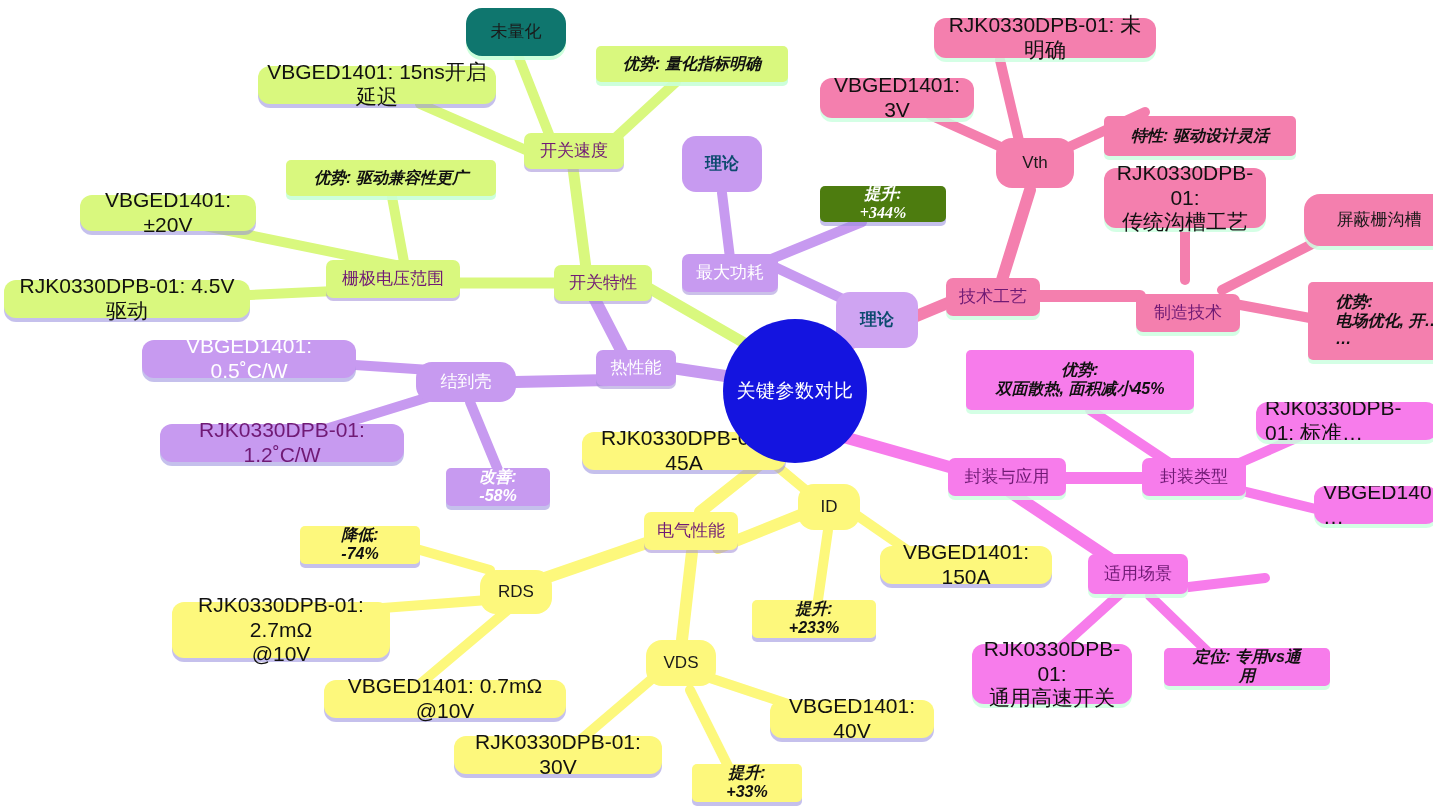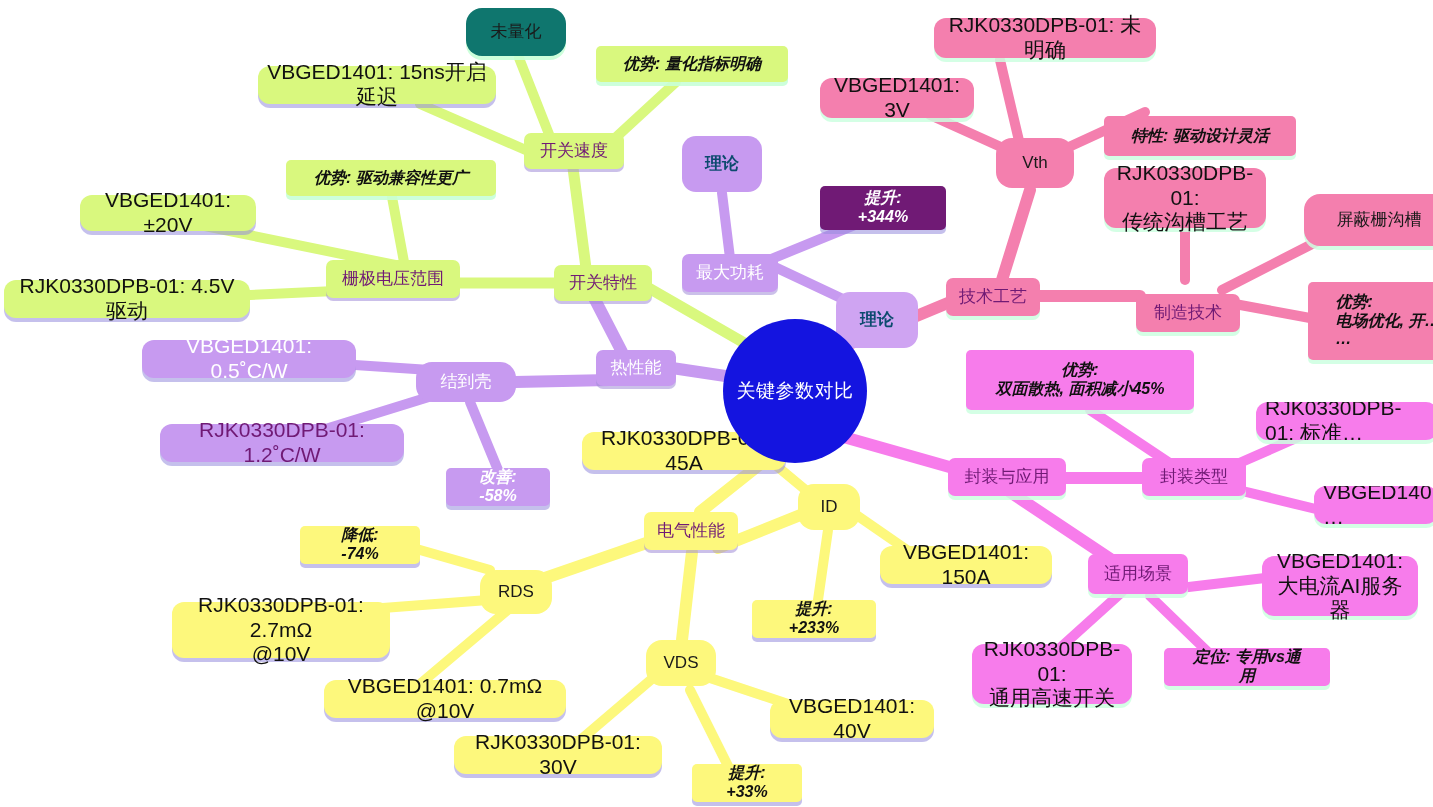--- a/index.html
+++ b/index.html
@@ -205,21 +205,21 @@
   </div>
 
   <div class="node n-theory" style="left:682px;top:136px;width:80px;height:56px;background:#c79af0;">
     <span>理论</span>
   </div>
 
   <div class="node n-theory" style="left:836px;top:292px;width:82px;height:56px;background:#cfa4f2;">
     <span>理论</span>
   </div>
 
-  <div class="node n-note" style="left:820px;top:186px;width:126px;height:44px;background:#701a75;color:#ffffff;">
+  <div class="node n-note" style="left:820px;top:186px;width:126px;height:36px;background:#4d7c0f;color:#ffffff;font-family:Liberation Serif, serif;">
     <span>提升: +344%</span>
   </div>
 
   <div class="node n-sub" style="left:416px;top:362px;width:100px;height:40px;background:#c79af0;color:#ffffff;">
     <span>结到壳</span>
   </div>
 
   <div class="node n-leaf" style="left:142px;top:340px;width:214px;height:38px;background:#c79af0;color:#ffffff;">
     <span>VBGED1401: 0.5˚C/W</span>
   </div>
@@ -289,24 +289,20 @@
 
   <div class="node n-note sh-pink" style="left:966px;top:350px;width:228px;height:60px;background:#f77ceb;">
     <span>优势:
 双面散热, 面积减小45%</span>
   </div>
 
   <div class="node n-main sh-pink" style="left:1088px;top:554px;width:100px;height:40px;background:#f77ceb;">
     <span>适用场景</span>
   </div>
 
-  <div class="node n-leaf sh-pink" style="left:1262px;top:556px;width:156px;height:60px;background:#f77ceb;">
-    <span>VBGED1401:
-大电流AI服务器</span>
-  </div>
 
   <div class="node n-leaf sh-pink" style="left:972px;top:644px;width:160px;height:60px;background:#f77ceb;">
     <span>RJK0330DPB-01:
 通用高速开关</span>
   </div>
 
   <div class="node n-note sh-pink" style="left:1164px;top:648px;width:166px;height:38px;background:#f77ceb;">
     <span>定位: 专用vs通用</span>
   </div>
 

